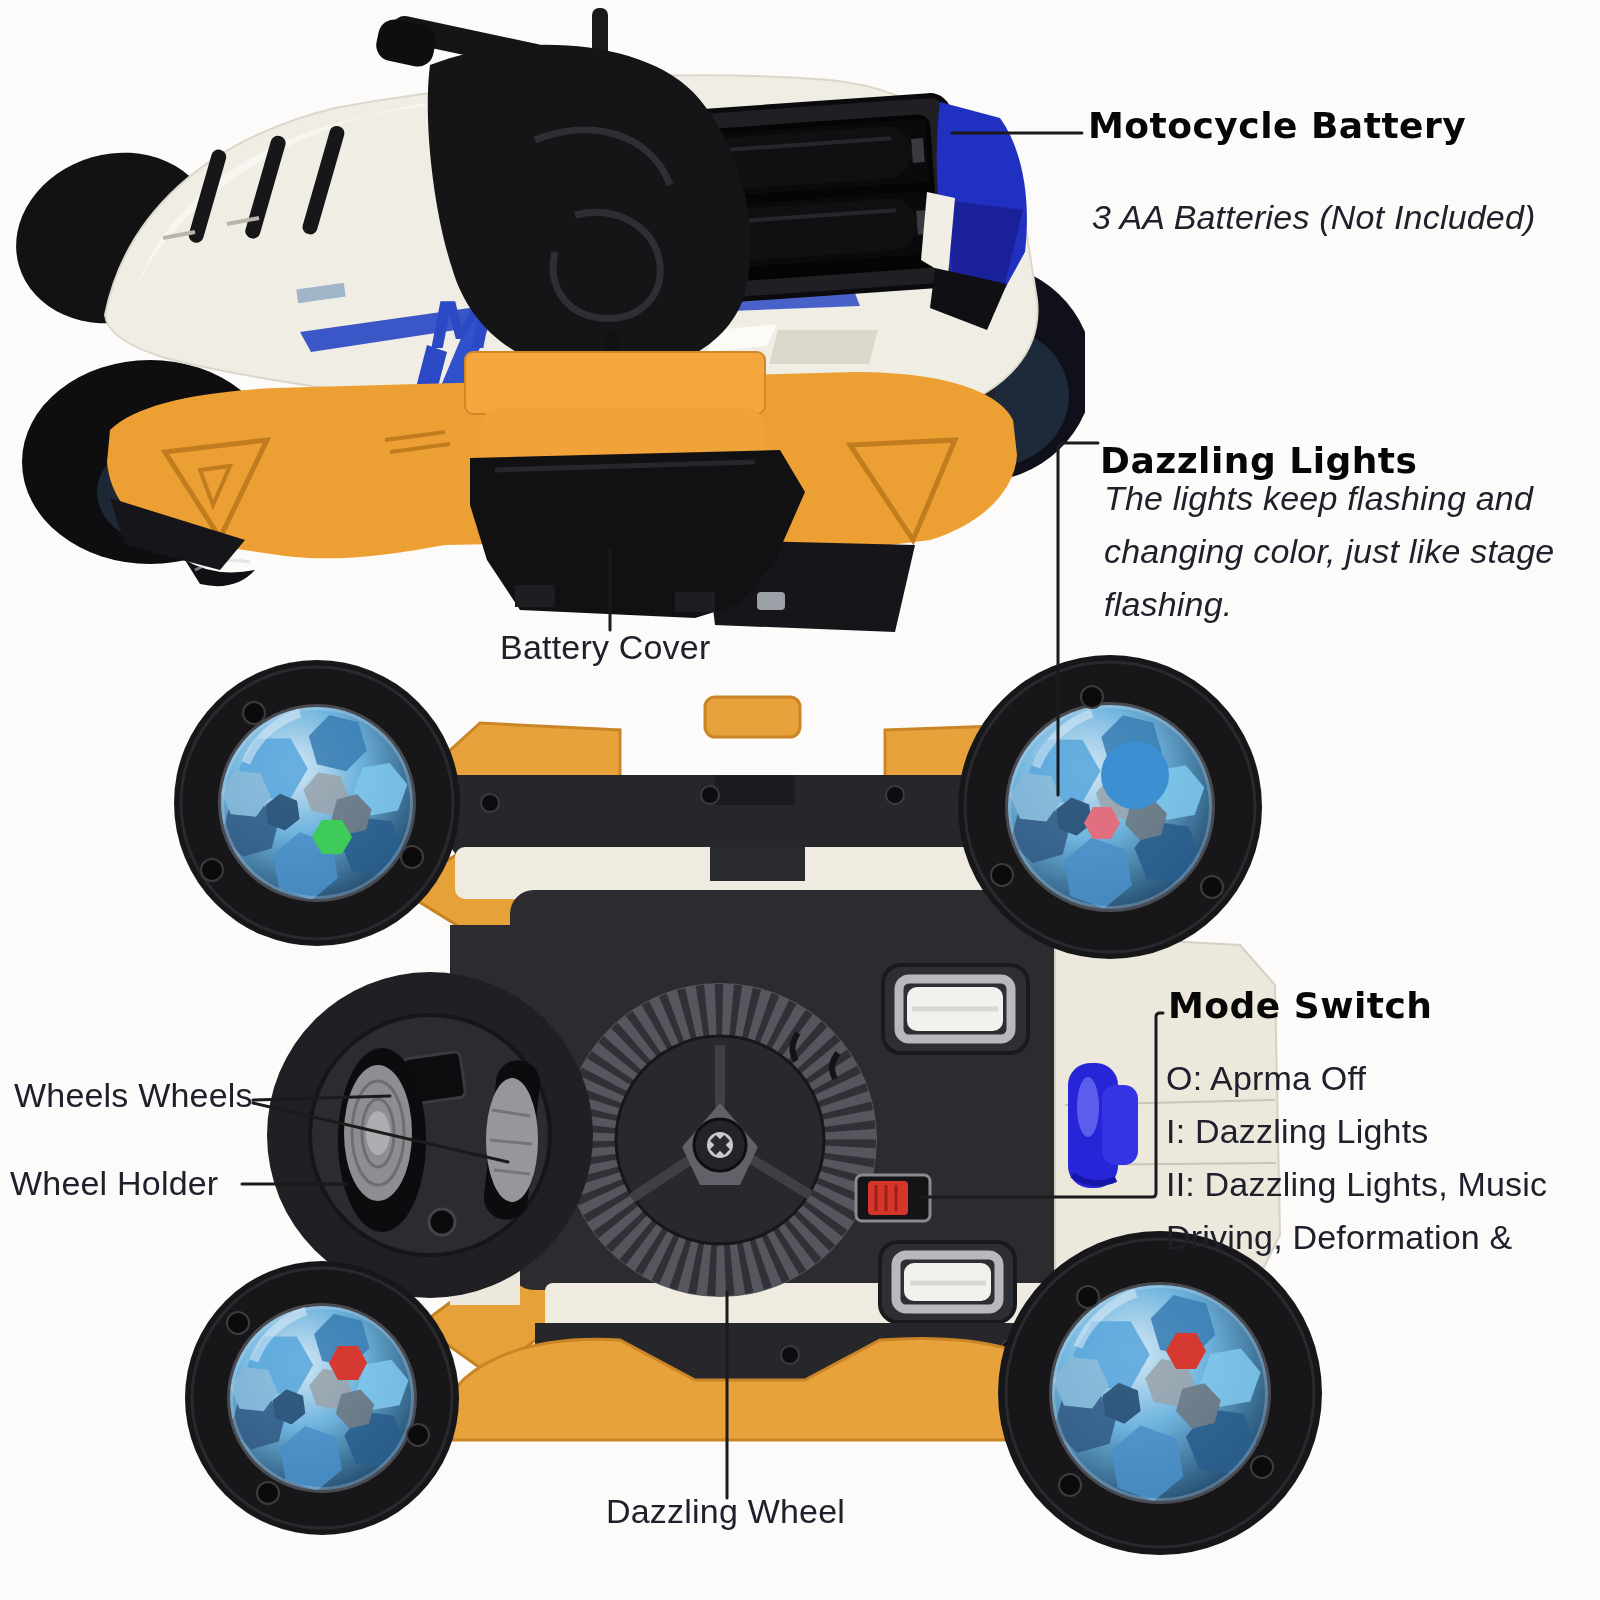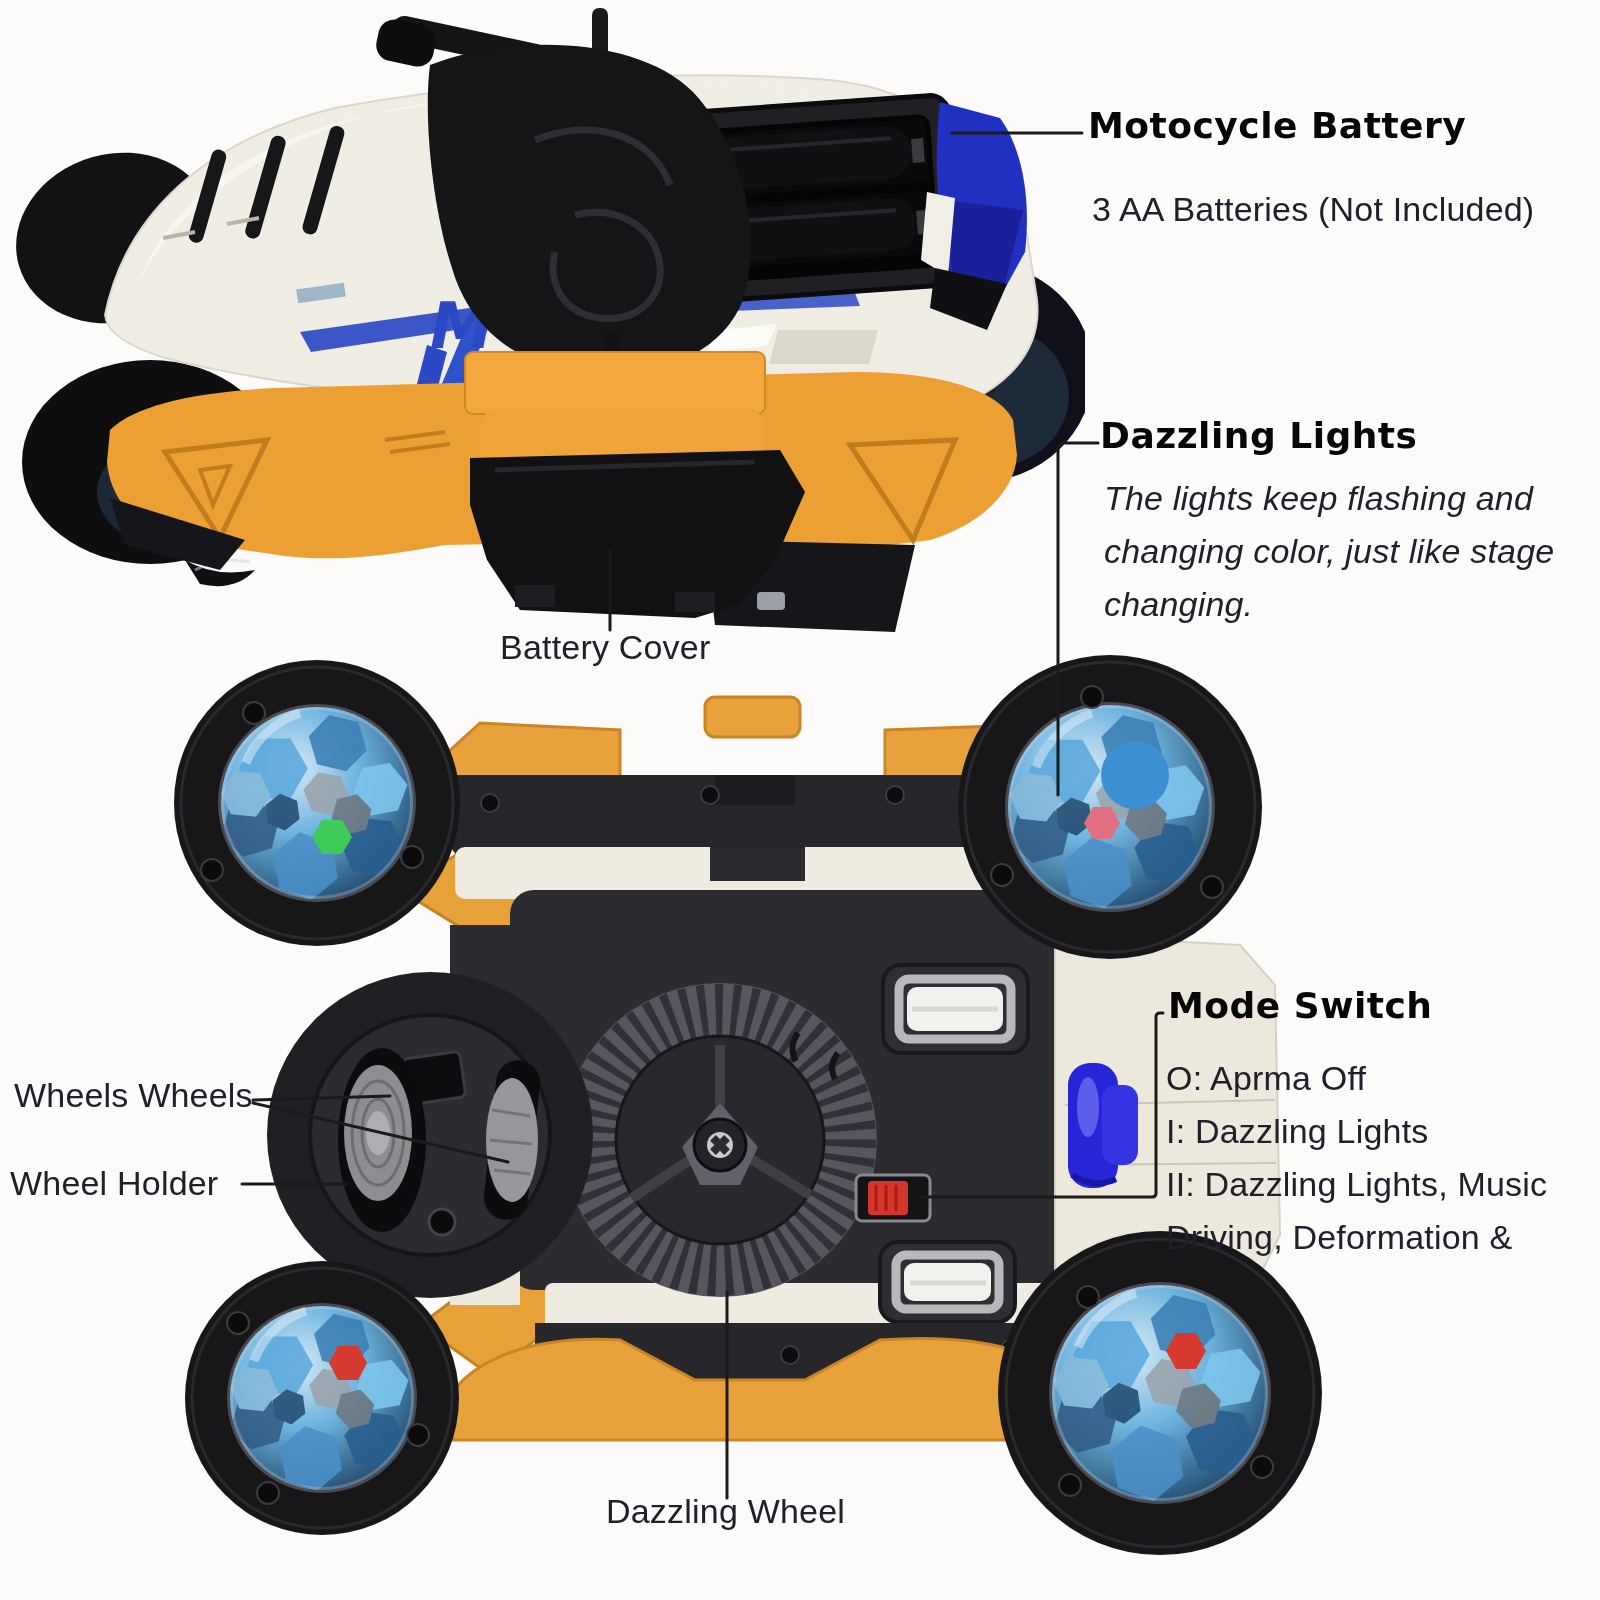--- a/index.html
+++ b/index.html
@@ -19,21 +19,21 @@
     font-size:36px;
     color:#070708;
     letter-spacing:.5px;
   }
   .txt{
     font-size:34px;
     color:#20202c;
     letter-spacing:.2px;
   }
   .lines div{line-height:53px;}
-  .sub{margin-top:8px;}
+  .sub{margin-top:16px;font-style:italic;}
 </style>
 </head>
 <body>
 
 <div class="stage">
 
   <svg class="art" style="left:15px;top:0;" width="1070" height="645" viewBox="0 0 1070 645">
 
     <g>
       <ellipse cx="100" cy="238" rx="100" ry="84" fill="#121215" transform="rotate(-16 100 238)"></ellipse>
@@ -350,25 +350,25 @@
       <path d="M610,551 L610,630"></path>
       <path d="M253,1100 L390,1096 M253,1103 L508,1162"></path>
       <path d="M242,1184 L346,1184"></path>
       <path d="M727,1292 L727,1498"></path>
     </g>
   </svg>
 
   <div class="label h1" style="left:1088px;top:105px;">Motocycle Battery</div>
   <div class="label txt sub" style="left:1092px;top:182px;">3 AA Batteries (Not Included)</div>
 
-  <div class="label h1" style="left:1100px;top:415px;">Dazzling Lights</div>
+  <div class="label h1" style="left:1100px;top:440px;">Dazzling Lights</div>
   <div class="label txt lines" style="left:1104px;top:472px;font-style:italic;">
     <div>The lights keep flashing and</div>
     <div>changing color, just like stage</div>
-    <div>changing.</div>
+    <div>flashing.</div>
   </div>
 
   <div class="label h1" style="left:1168px;top:985px;">Mode Switch</div>
   <div class="label txt lines" style="left:1166px;top:1052px;">
     <div>O: Aprma Off</div>
     <div>I: Dazzling Lights</div>
     <div>II: Dazzling Lights, Music</div>
     <div>Driving, Deformation &amp;</div>
   </div>
 

